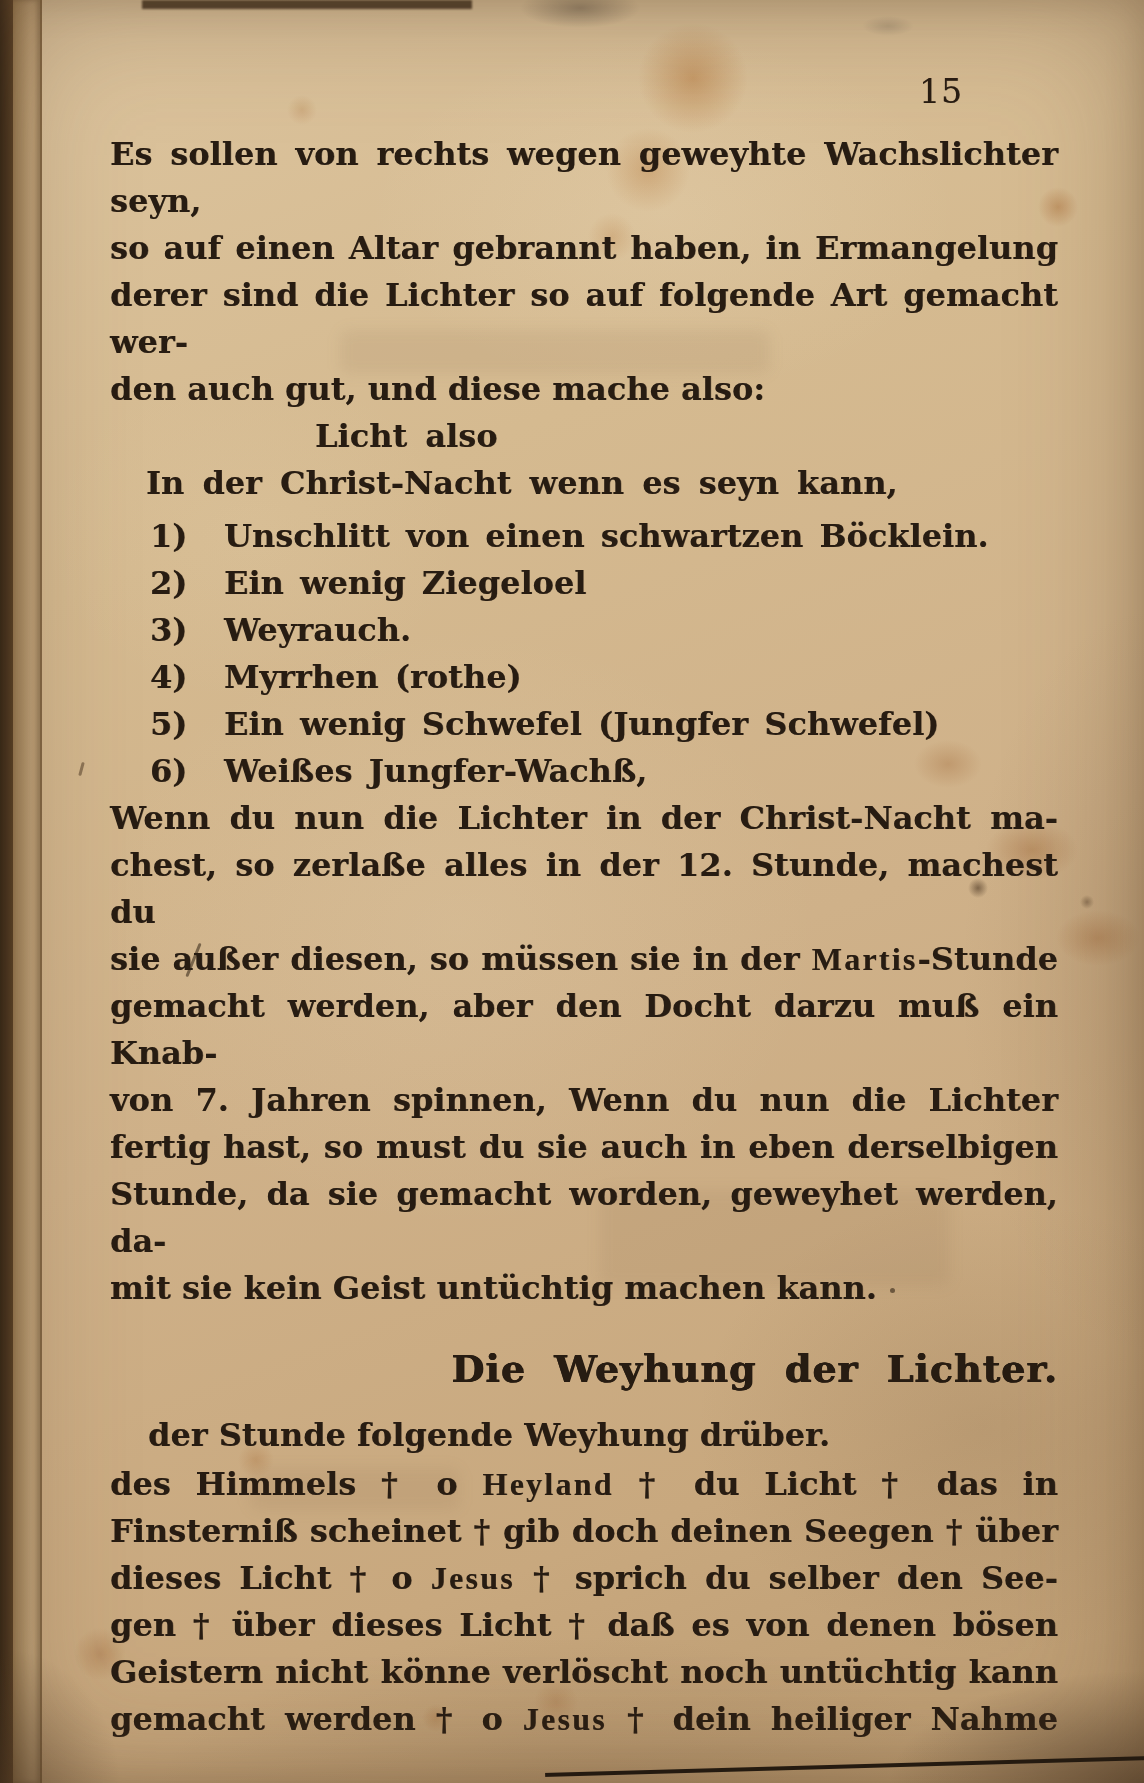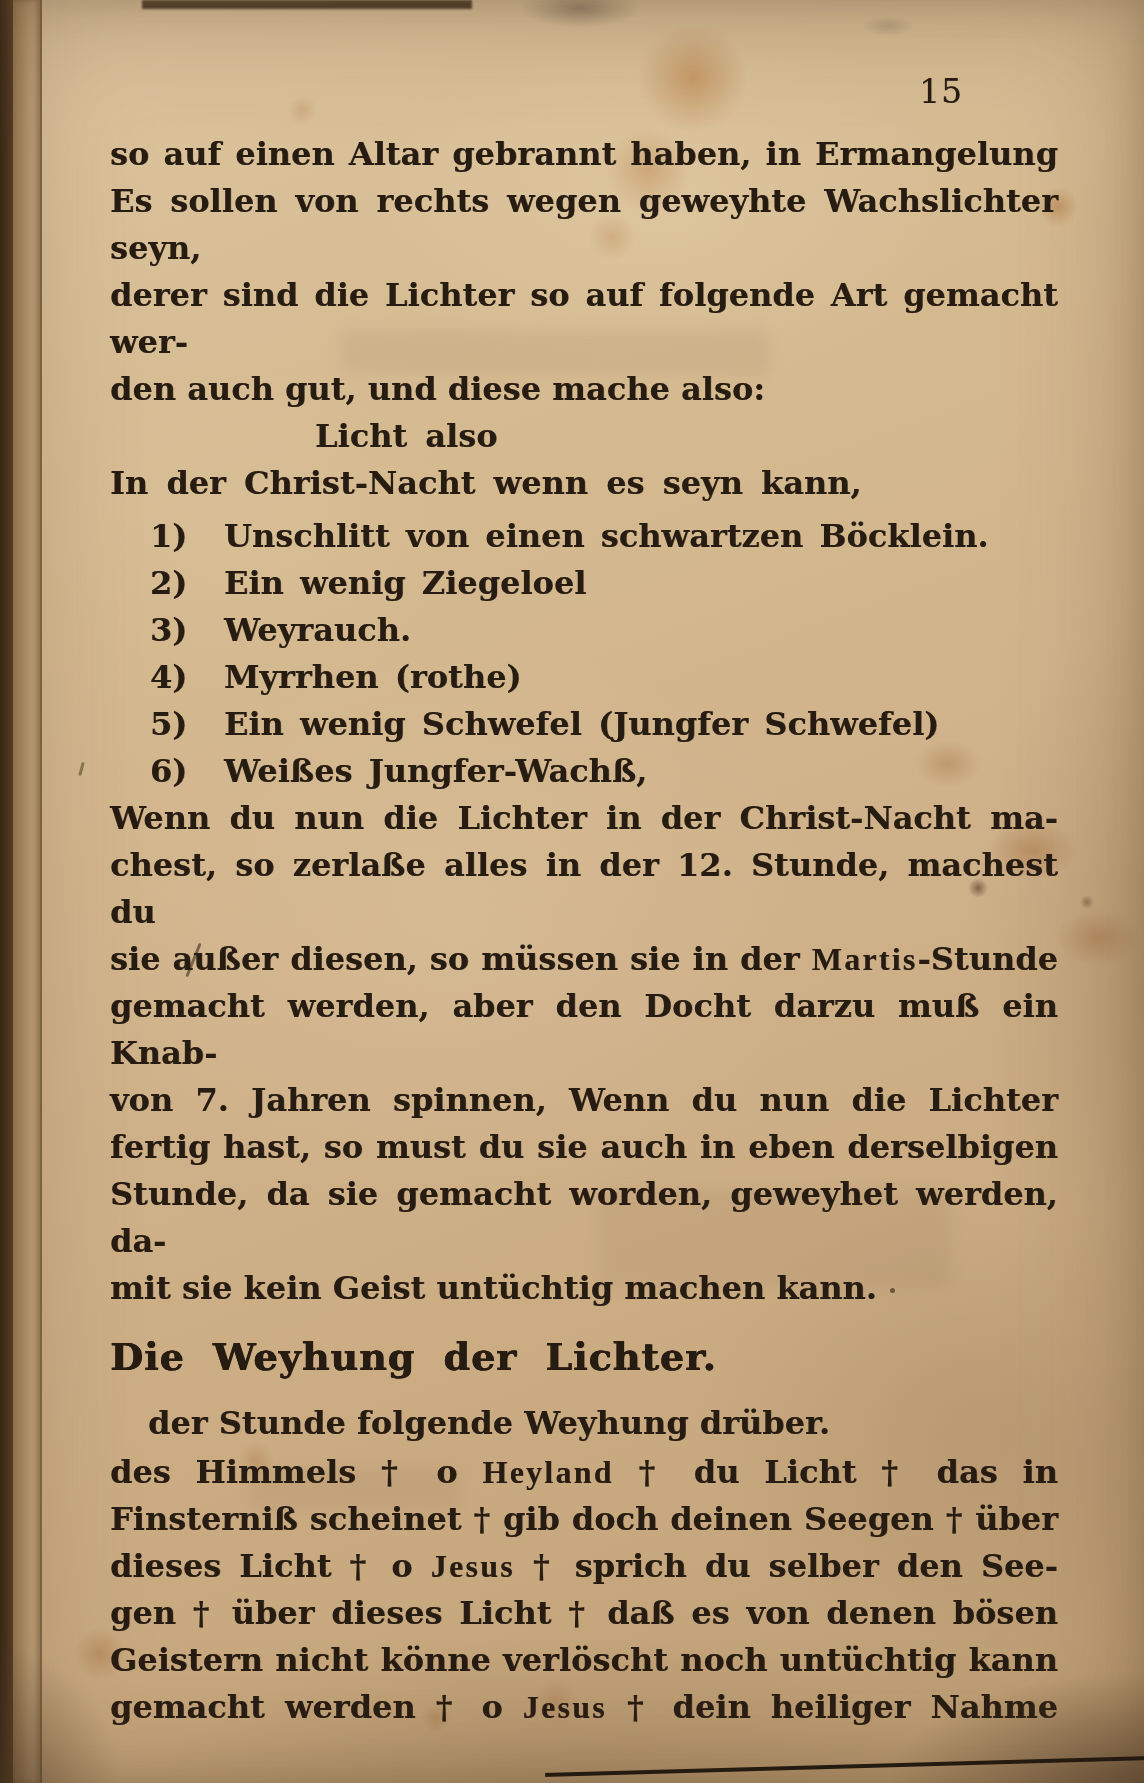--- a/index.html
+++ b/index.html
@@ -69,26 +69,26 @@
   .page-inner{position:relative;padding:68px 86px 0 110px;}
   .page-number{height:47px;line-height:47px;margin-bottom:8px;font-size:33px;font-weight:normal;
     text-align:right;transform:translateX(-95px);letter-spacing:1px;
     text-shadow:.4px 0 0 rgba(39,28,18,.55);}
   .para{font-size:32px;line-height:47px;font-weight:bold;text-shadow:.4px 0 0 rgba(39,28,18,.5);}
   .line{min-height:47px;}
   .line.just{text-align:justify;text-align-last:justify;}
   .antiqua{font-family:"Liberation Serif",serif;letter-spacing:.07em;}
   .intro{margin-top:16px;}
   .nimm-line{margin-left:205px;word-spacing:7px;}
-  .christ-line{word-spacing:7px;}
+  .christ-line{word-spacing:7px;margin-left:36px;}
   .ingredients{margin-top:6px;padding-left:40px;}
   .list-item{min-height:47px;font-size:32px;line-height:47px;font-weight:bold;word-spacing:5px;
     text-shadow:.4px 0 0 rgba(39,28,18,.5);}
   .list-item .num{display:inline-block;width:74px;}
-  .heading{margin-top:20px;height:50px;line-height:50px;text-align:left;font-size:38px;font-weight:bold;
+  .heading{margin-top:32px;height:50px;line-height:50px;text-align:right;font-size:38px;font-weight:bold;
     word-spacing:14px;letter-spacing:1px;
     text-shadow:.8px 0 0 currentColor,0 .4px 0 currentColor;}
   .blessing-intro{margin-top:18px;}
   .blessing-intro .line:first-child{text-indent:38px;}
   .prayer{margin-top:2px;}
 </style>
 </head>
 <body>
 
 <div class="mottle"></div>
@@ -100,22 +100,22 @@
 <div class="edge-left-torn"></div>
 <div class="edge-top-dark"></div>
 <div class="pen-mark pm1"></div>
 <div class="pen-mark pm2"></div>
 <div class="pen-mark pm3"></div>
 
 <div class="page-inner">
   <div class="page-number">15</div>
 
   <div class="para intro">
+      <div class="line just"><span>Es sollen von rechts wegen geweyhte Wachslichter seyn,</span></div>
       <div class="line just"><span>so auf einen Altar gebrannt haben, in Ermangelung</span></div>
-      <div class="line just"><span>Es sollen von rechts wegen geweyhte Wachslichter seyn,</span></div>
       <div class="line just"><span>derer sind die Lichter so auf folgende Art gemacht wer-</span></div>
       <div class="line"><span>den auch gut, und diese mache also:</span></div>
     </div>
 
   <div class="para nimm-line">Licht also</div>
 
   <div class="para christ-line">In der Christ-Nacht wenn es seyn kann,</div>
 
   <div class="ingredients">
       <div class="list-item"><span class="num">1)</span><span class="itext">Unschlitt von einen schwartzen Böcklein.</span></div>

